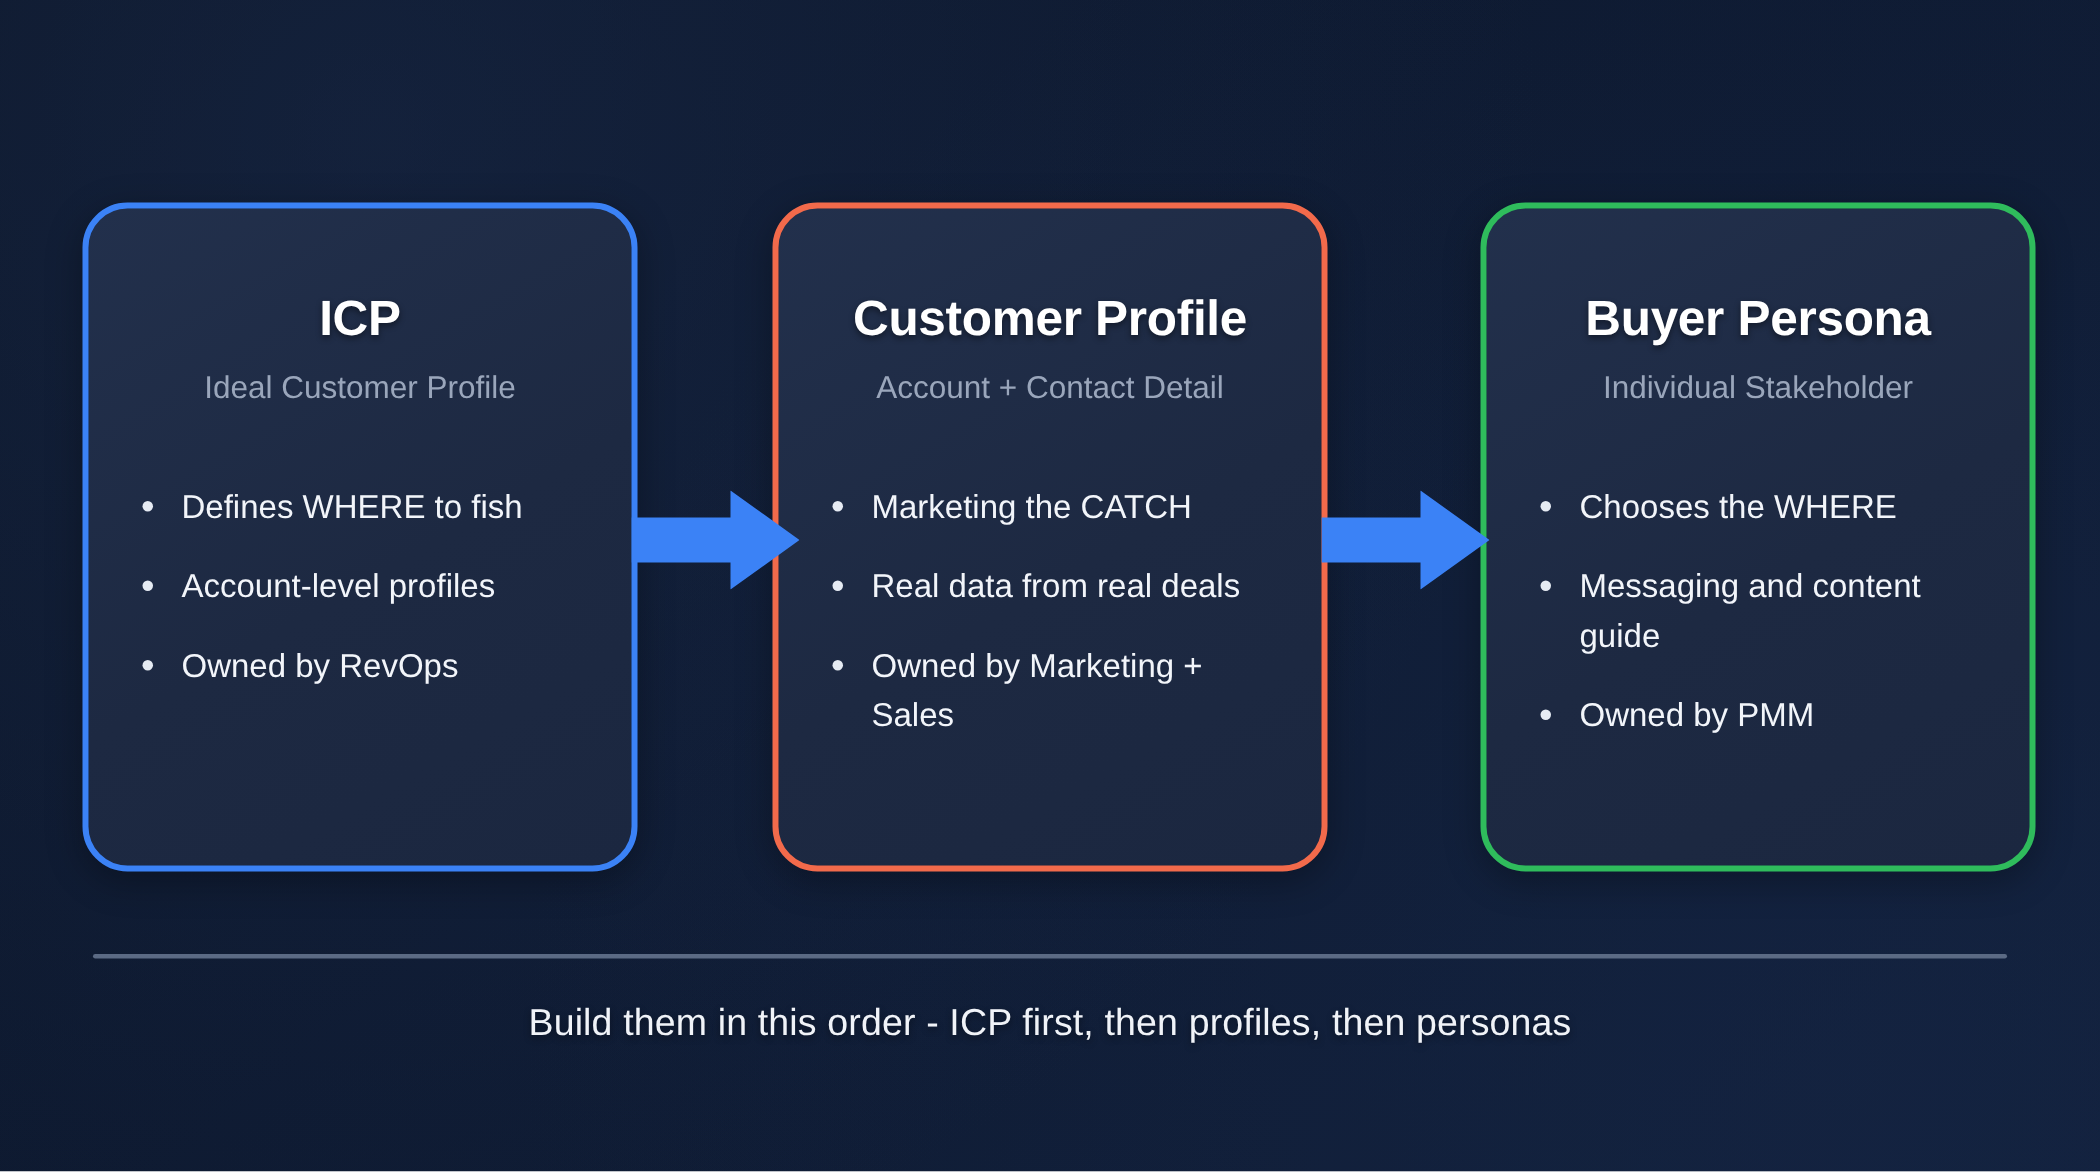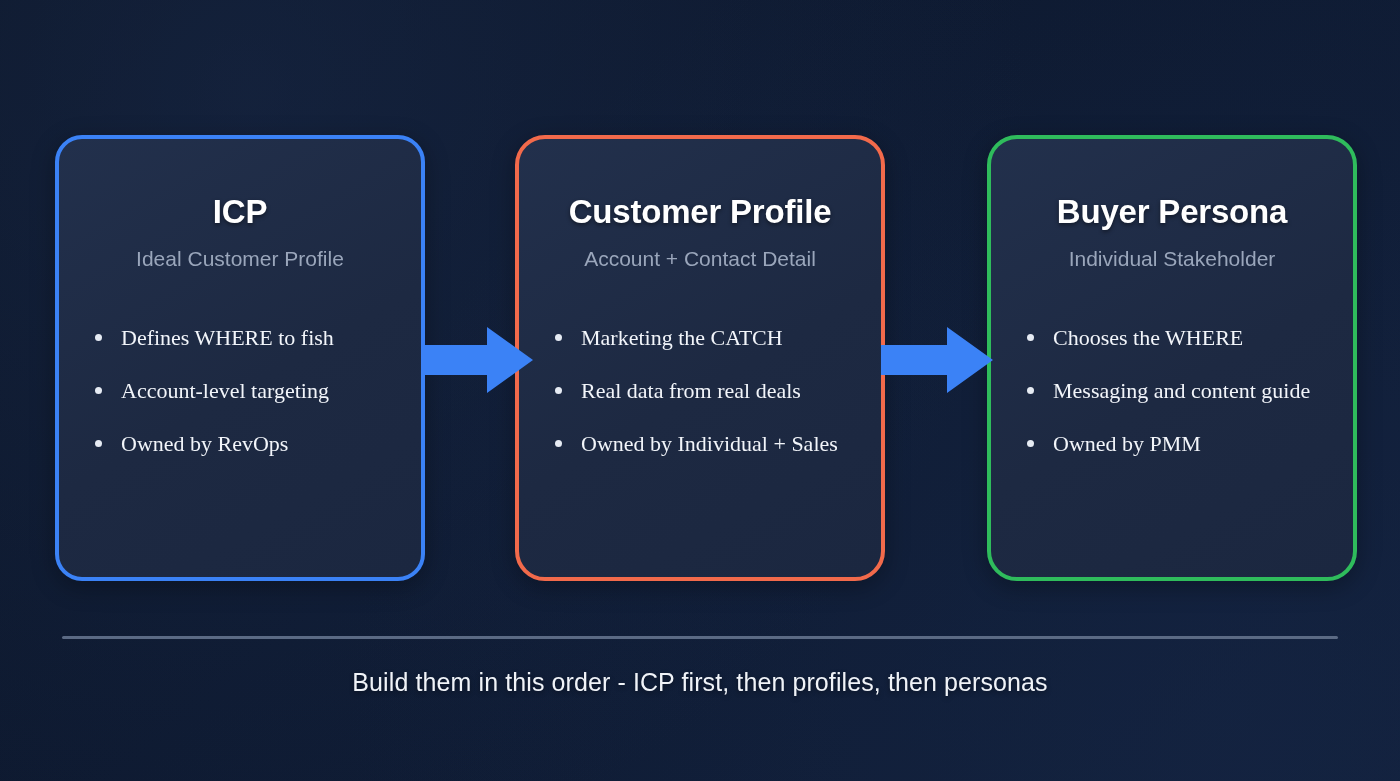--- a/index.html
+++ b/index.html
@@ -38,21 +38,21 @@
     top: 0;
     width: 370px;
     height: 446px;
     box-sizing: border-box;
     border-radius: 30px;
     border: 4px solid #3b82f6;
     background: linear-gradient(150deg, #22304c 0%, #1d2942 55%, #1b2740 100%);
     box-shadow: 0 6px 24px rgba(0,0,0,0.30);
     overflow: hidden;
   }
-  .card.card-1 { left: 55px;  border-color: #3b82f6; border-radius: 27px; }
+  .card.card-1 { left: 55px;  border-color: #3b82f6; }
   .card.card-2 { left: 515px; border-color: #f26a4b; }
   .card.card-3 { left: 975px; border-color: #2fbc5c; margin-left: 12px; }
 
   .card-title {
     position: absolute;
     left: 0;
     right: 0;
     top: 56px;
     text-align: center;
     font-size: 33px;
@@ -75,21 +75,20 @@
   }
 
   .bullets {
     position: absolute;
     left: 34px;
     right: 20px;
     top: 182px;
     margin: 0;
     padding: 0 0 0 26px;
     list-style: none;
-    font-family: Liberation Serif, serif;
   }
   .bullets li {
     position: relative;
     font-size: 22px;
     line-height: 33px;
     color: #f2f5fa;
     margin-bottom: 20px;
     padding-left: 2px;
   }
   .bullets li:last-child { margin-bottom: 0; }
@@ -142,32 +141,32 @@
 
 <div id="stage">
 
   <div class="cards-row">
 
     <div class="card card-1" style="border-color: rgb(59, 130, 246);">
       <div class="card-title">ICP</div>
       <div class="card-subtitle">Ideal Customer Profile</div>
       <ul class="bullets">
         <li><span class="dot"></span><span>Defines WHERE to fish</span></li>
-        <li><span class="dot"></span><span>Account-level targeting</span></li>
+        <li><span class="dot"></span><span>Account-level profiles</span></li>
         <li><span class="dot"></span><span>Owned by RevOps</span></li>
       </ul>
     </div>
 
     <div class="card card-2" style="border-color: rgb(242, 106, 75);">
       <div class="card-title">Customer Profile</div>
       <div class="card-subtitle">Account + Contact Detail</div>
       <ul class="bullets">
         <li><span class="dot"></span><span>Marketing the CATCH</span></li>
         <li><span class="dot"></span><span>Real data from real deals</span></li>
-        <li><span class="dot"></span><span>Owned by Individual + Sales</span></li>
+        <li><span class="dot"></span><span>Owned by Marketing + Sales</span></li>
       </ul>
     </div>
 
     <div class="card card-3" style="border-color: rgb(47, 188, 92);">
       <div class="card-title">Buyer Persona</div>
       <div class="card-subtitle">Individual Stakeholder</div>
       <ul class="bullets">
         <li><span class="dot"></span><span>Chooses the WHERE</span></li>
         <li><span class="dot"></span><span>Messaging and content guide</span></li>
         <li><span class="dot"></span><span>Owned by PMM</span></li>

